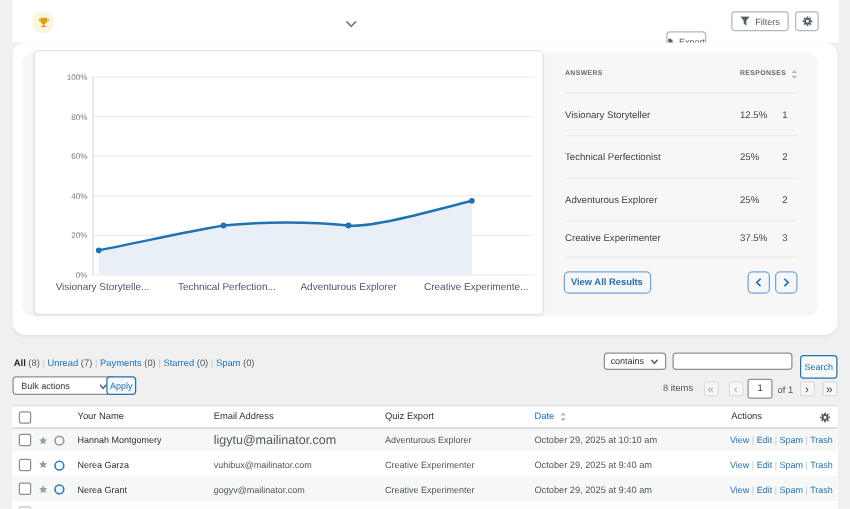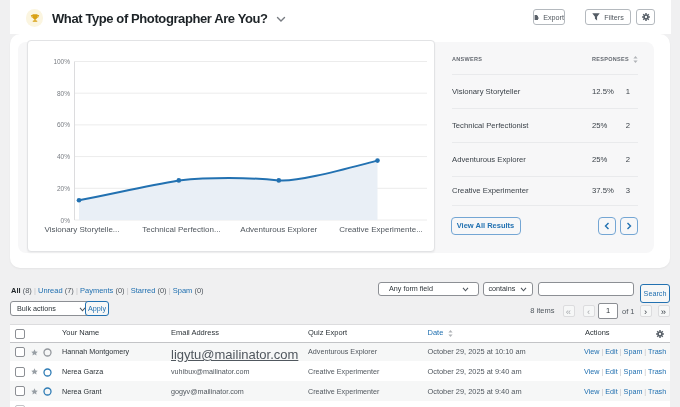--- a/index.html
+++ b/index.html
@@ -20,26 +20,25 @@
 </head>
 <body>
 <div id="page">
 
   <div class="abs" style="left:10px;top:0;width:661px;height:34px;background:#fff;"></div>
 
   <div class="abs" style="left:25.5px;top:9px;width:17.5px;height:17.5px;border-radius:50%;background:#fbf5e0;"></div>
   <svg class="abs" style="left:29.5px;top:12.5px;" width="10" height="10" viewBox="0 0 16 16">
     <path fill="#d9a114" d="M4 2h8v1.2h2.6c0 2.6-1.2 4.1-2.9 4.5C11 9.2 10 10 8.9 10.2V12h1.8c.5 0 .9.4.9.9v1H4.4v-1c0-.5.4-.9.9-.9h1.8v-1.8C6 10 5 9.2 4.3 7.7 2.6 7.3 1.4 5.8 1.4 3.2H4V2zm-1.5 2.3c.1 1.3.7 2.1 1.5 2.4-.3-.8-.5-1.6-.5-2.4h-1zm11 0h-1c0 .8-.2 1.6-.5 2.4.8-.3 1.4-1.1 1.5-2.4z"></path>
   </svg>
-  <div class="abs" style="left:52px;top:11px;font-size:13px;font-weight:700;color:#1d2327;letter-spacing:-0.4px;">What Type of Photographer Are You?</div>
   <svg class="abs" style="left:276px;top:16px;" width="10" height="7" viewBox="0 0 10 7">
       <path d="M1.5 1.5 L5 5 L8.5 1.5" stroke="#787c82" stroke-width="1.4" fill="none" stroke-linecap="round"></path>
     </svg>
 
-  <div class="btn" style="left:533px;top:9px;width:32px;height:16px;">
+  <div class="btn" style="left:533px;top:25px;width:32px;height:16px;">
     <svg width="9" height="9" viewBox="0 0 10 10">
         <path fill="#5a6169" d="M1.6 0.4 h4.1 l1.9 1.9 v6.9 a0.4 0.4 0 0 1 -0.4 0.4 h-5.6 a0.4 0.4 0 0 1 -0.4 -0.4 v-8.4 a0.4 0.4 0 0 1 0.4 -0.4 z"></path>
         <path fill="#fff" d="M5.7 0.4 v1.9 h1.9 z" opacity="0.85"></path>
         <path d="M5.2 6.1 h3.6 M7.6 4.9 l1.4 1.2 -1.4 1.2" stroke="#5a6169" stroke-width="1" fill="none"></path>
         <path d="M4.6 6.1 h3.4" stroke="#fff" stroke-width="1.6" fill="none" opacity="0"></path>
       </svg>
     <span>Export</span>
   </div>
   <div class="btn" style="left:585px;top:9px;width:46px;height:16px;text-align:center;">
     <svg width="8" height="8" viewBox="0 0 9 9">
@@ -131,25 +130,20 @@
   <div class="abs" style="left:620px;top:216.5px;width:17.5px;height:18px;border:1px solid #74a6d4;border-radius:4px;display:flex;align-items:center;justify-content:center;">
     <svg width="6" height="8" viewBox="0 0 6 8">
         <path d="M1.5 1 L4.5 4 L1.5 7" stroke="#2271b1" stroke-width="1.4" fill="none"></path>
       </svg>
   </div>
 
   <div class="abs" style="left:11px;top:286px;font-size:7.5px;color:#50575e;">
     <span style="font-weight:700;color:#1d2327;">All</span> (8) <span style="color:#c3c4c7;"> | </span><span class="link">Unread</span> (7) <span style="color:#c3c4c7;"> | </span><span class="link">Payments</span> (0) <span style="color:#c3c4c7;"> | </span><span class="link">Starred</span> (0) <span style="color:#c3c4c7;"> | </span><span class="link">Spam</span> (0)
   </div>
 
-  <div class="sel" style="left:378px;top:281.5px;width:100.5px;height:14.5px;padding-left:10px;">Any form field
-    <svg style="position:absolute;right:9px;top:4.5px;" width="7" height="5" viewBox="0 0 8 6">
-        <path d="M1 1 L4 4.5 L7 1" stroke="#50575e" stroke-width="1.3" fill="none"></path>
-      </svg>
-  </div>
   <div class="sel" style="left:483px;top:281.5px;width:50px;height:14.5px;padding-left:4.5px;">contains
     <svg style="position:absolute;right:5px;top:4.5px;" width="7" height="5" viewBox="0 0 8 6">
         <path d="M1 1 L4 4.5 L7 1" stroke="#50575e" stroke-width="1.3" fill="none"></path>
       </svg>
   </div>
   <div class="sel" style="left:537.5px;top:281.5px;width:96px;height:14.5px;"></div>
   <div class="bluebtn" style="left:640px;top:284px;width:30px;height:19px;">Search</div>
 
   <div class="sel" style="left:10px;top:300.5px;width:83px;height:15px;padding-left:6px;">Bulk actions
     <svg style="position:absolute;right:6px;top:5px;" width="7" height="5" viewBox="0 0 8 6">
@@ -188,21 +182,21 @@
     </svg>
 
   <div class="abs" style="left:15px;top:347px;width:10px;height:10px;border:1px solid #8c8f94;border-radius:2px;background:#fff;"></div>
   <svg class="abs" style="left:31px;top:348.5px;" width="7" height="7" viewBox="0 0 10 10">
       <path d="M5 0.4 L6.4 3.4 L9.6 3.8 L7.3 6 L7.9 9.2 L5 7.6 L2.1 9.2 L2.7 6 L0.4 3.8 L3.6 3.4 Z" fill="#989fa5"></path>
     </svg>
   <svg class="abs" style="left:43px;top:348px;" width="9" height="9" viewBox="0 0 9 9">
       <circle cx="4.5" cy="4.5" r="3.5" fill="none" stroke="#94989d" stroke-width="1.3"></circle>
     </svg>
   <div class="abs" style="left:62px;top:347px;font-size:7.2px;color:#2c3338;">Hannah Montgomery</div>
-  <div class="abs" style="left:171px;top:347px;font-size:13px;color:#50575e;text-decoration:underline;">ligytu@mailinator.com</div>
+  <div class="abs" style="left:171px;top:347px;font-size:10px;color:#50575e;">ligytu@mailinator.com</div>
   <div class="abs" style="left:308px;top:347px;font-size:7.2px;color:#50575e;">Adventurous Explorer</div>
   <div class="abs" style="left:427.5px;top:347px;font-size:7.4px;color:#50575e;">October 29, 2025 at 10:10 am</div>
   <div class="abs" style="left:584px;top:347px;font-size:7.2px;"><span class="link">View</span><span style="color:#c3c4c7;"> | </span><span class="link">Edit</span><span style="color:#c3c4c7;"> | </span><span class="link">Spam</span><span style="color:#c3c4c7;"> | </span><span class="link">Trash</span></div>
 
   <div class="abs" style="left:15px;top:366.5px;width:10px;height:10px;border:1px solid #8c8f94;border-radius:2px;background:#fff;"></div>
   <svg class="abs" style="left:31px;top:367.5px;" width="7" height="7" viewBox="0 0 10 10">
       <path d="M5 0.4 L6.4 3.4 L9.6 3.8 L7.3 6 L7.9 9.2 L5 7.6 L2.1 9.2 L2.7 6 L0.4 3.8 L3.6 3.4 Z" fill="#989fa5"></path>
     </svg>
   <svg class="abs" style="left:43px;top:367.5px;" width="9" height="9" viewBox="0 0 9 9">
       <circle cx="4.5" cy="4.5" r="3.5" fill="none" stroke="#2f7cb5" stroke-width="1.3"></circle>

